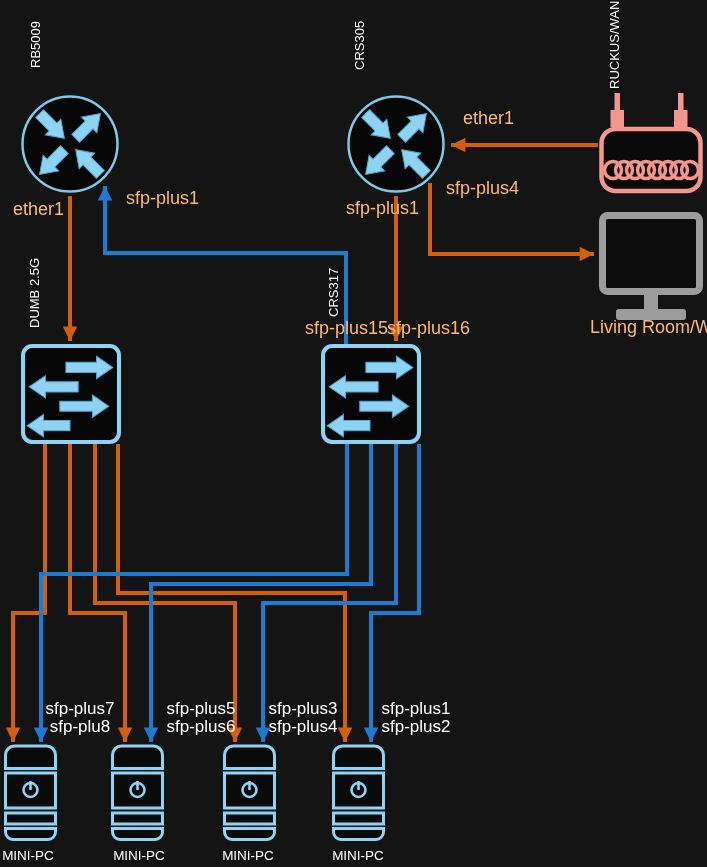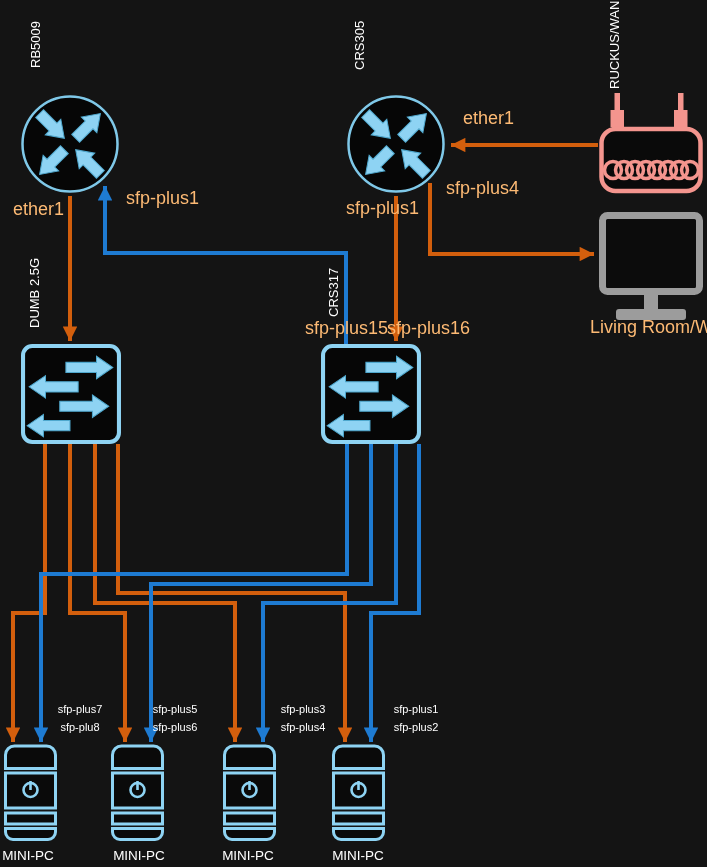--- a/index.html
+++ b/index.html
@@ -5,21 +5,21 @@
   html,body{margin:0;padding:0;background:#141414;}
   #canvas{
     position:relative;width:707px;height:867px;overflow:hidden;
     background:#141414;
     font-family:"Liberation Sans", sans-serif;
     color:#ffffff;
   }
   .lbl{position:absolute;font-size:18px;line-height:15px;white-space:nowrap;color:#fdba74;}
   .vlbl{position:absolute;font-size:13px;line-height:15px;white-space:nowrap;color:#fff;
         transform:rotate(-90deg);transform-origin:0 0;}
-  .plbl{position:absolute;width:70px;text-align:center;font-size:11px;line-height:18px;color:#fff;}
+  .plbl{position:absolute;width:70px;text-align:center;font-size:17px;line-height:18px;color:#fff;}
   .nodelbl{position:absolute;width:70px;text-align:center;font-size:13.5px;color:#fff;}
   .icon{position:absolute;}
   svg{display:block;}
   #wires{position:absolute;left:0;top:0;}
 </style>
 </head>
 <body>
 
 <div id="canvas">
 
@@ -199,21 +199,21 @@
   <div class="lbl" style="left:463px;top:111px;">ether1</div>
   <div class="lbl" style="left:346px;top:201px;">sfp-plus1</div>
   <div class="lbl" style="left:446px;top:181px;">sfp-plus4</div>
   <div class="lbl" style="left:277px;top:321px;margin-left:28px;">sfp-plus15</div>
   <div class="lbl" style="left:387px;top:321px;">sfp-plus16</div>
 
   <div class="plbl" style="left:45px;top:700px;">
     <div>sfp-plus7</div>
     <div>sfp-plu8</div>
   </div>
-  <div class="plbl" style="left:140px;top:700px;">
+  <div class="plbl" style="left:166px;top:700px;">
     <div>sfp-plus5</div>
     <div>sfp-plus6</div>
   </div>
   <div class="plbl" style="left:268px;top:700px;">
     <div>sfp-plus3</div>
     <div>sfp-plus4</div>
   </div>
   <div class="plbl" style="left:381px;top:700px;">
     <div>sfp-plus1</div>
     <div>sfp-plus2</div>

